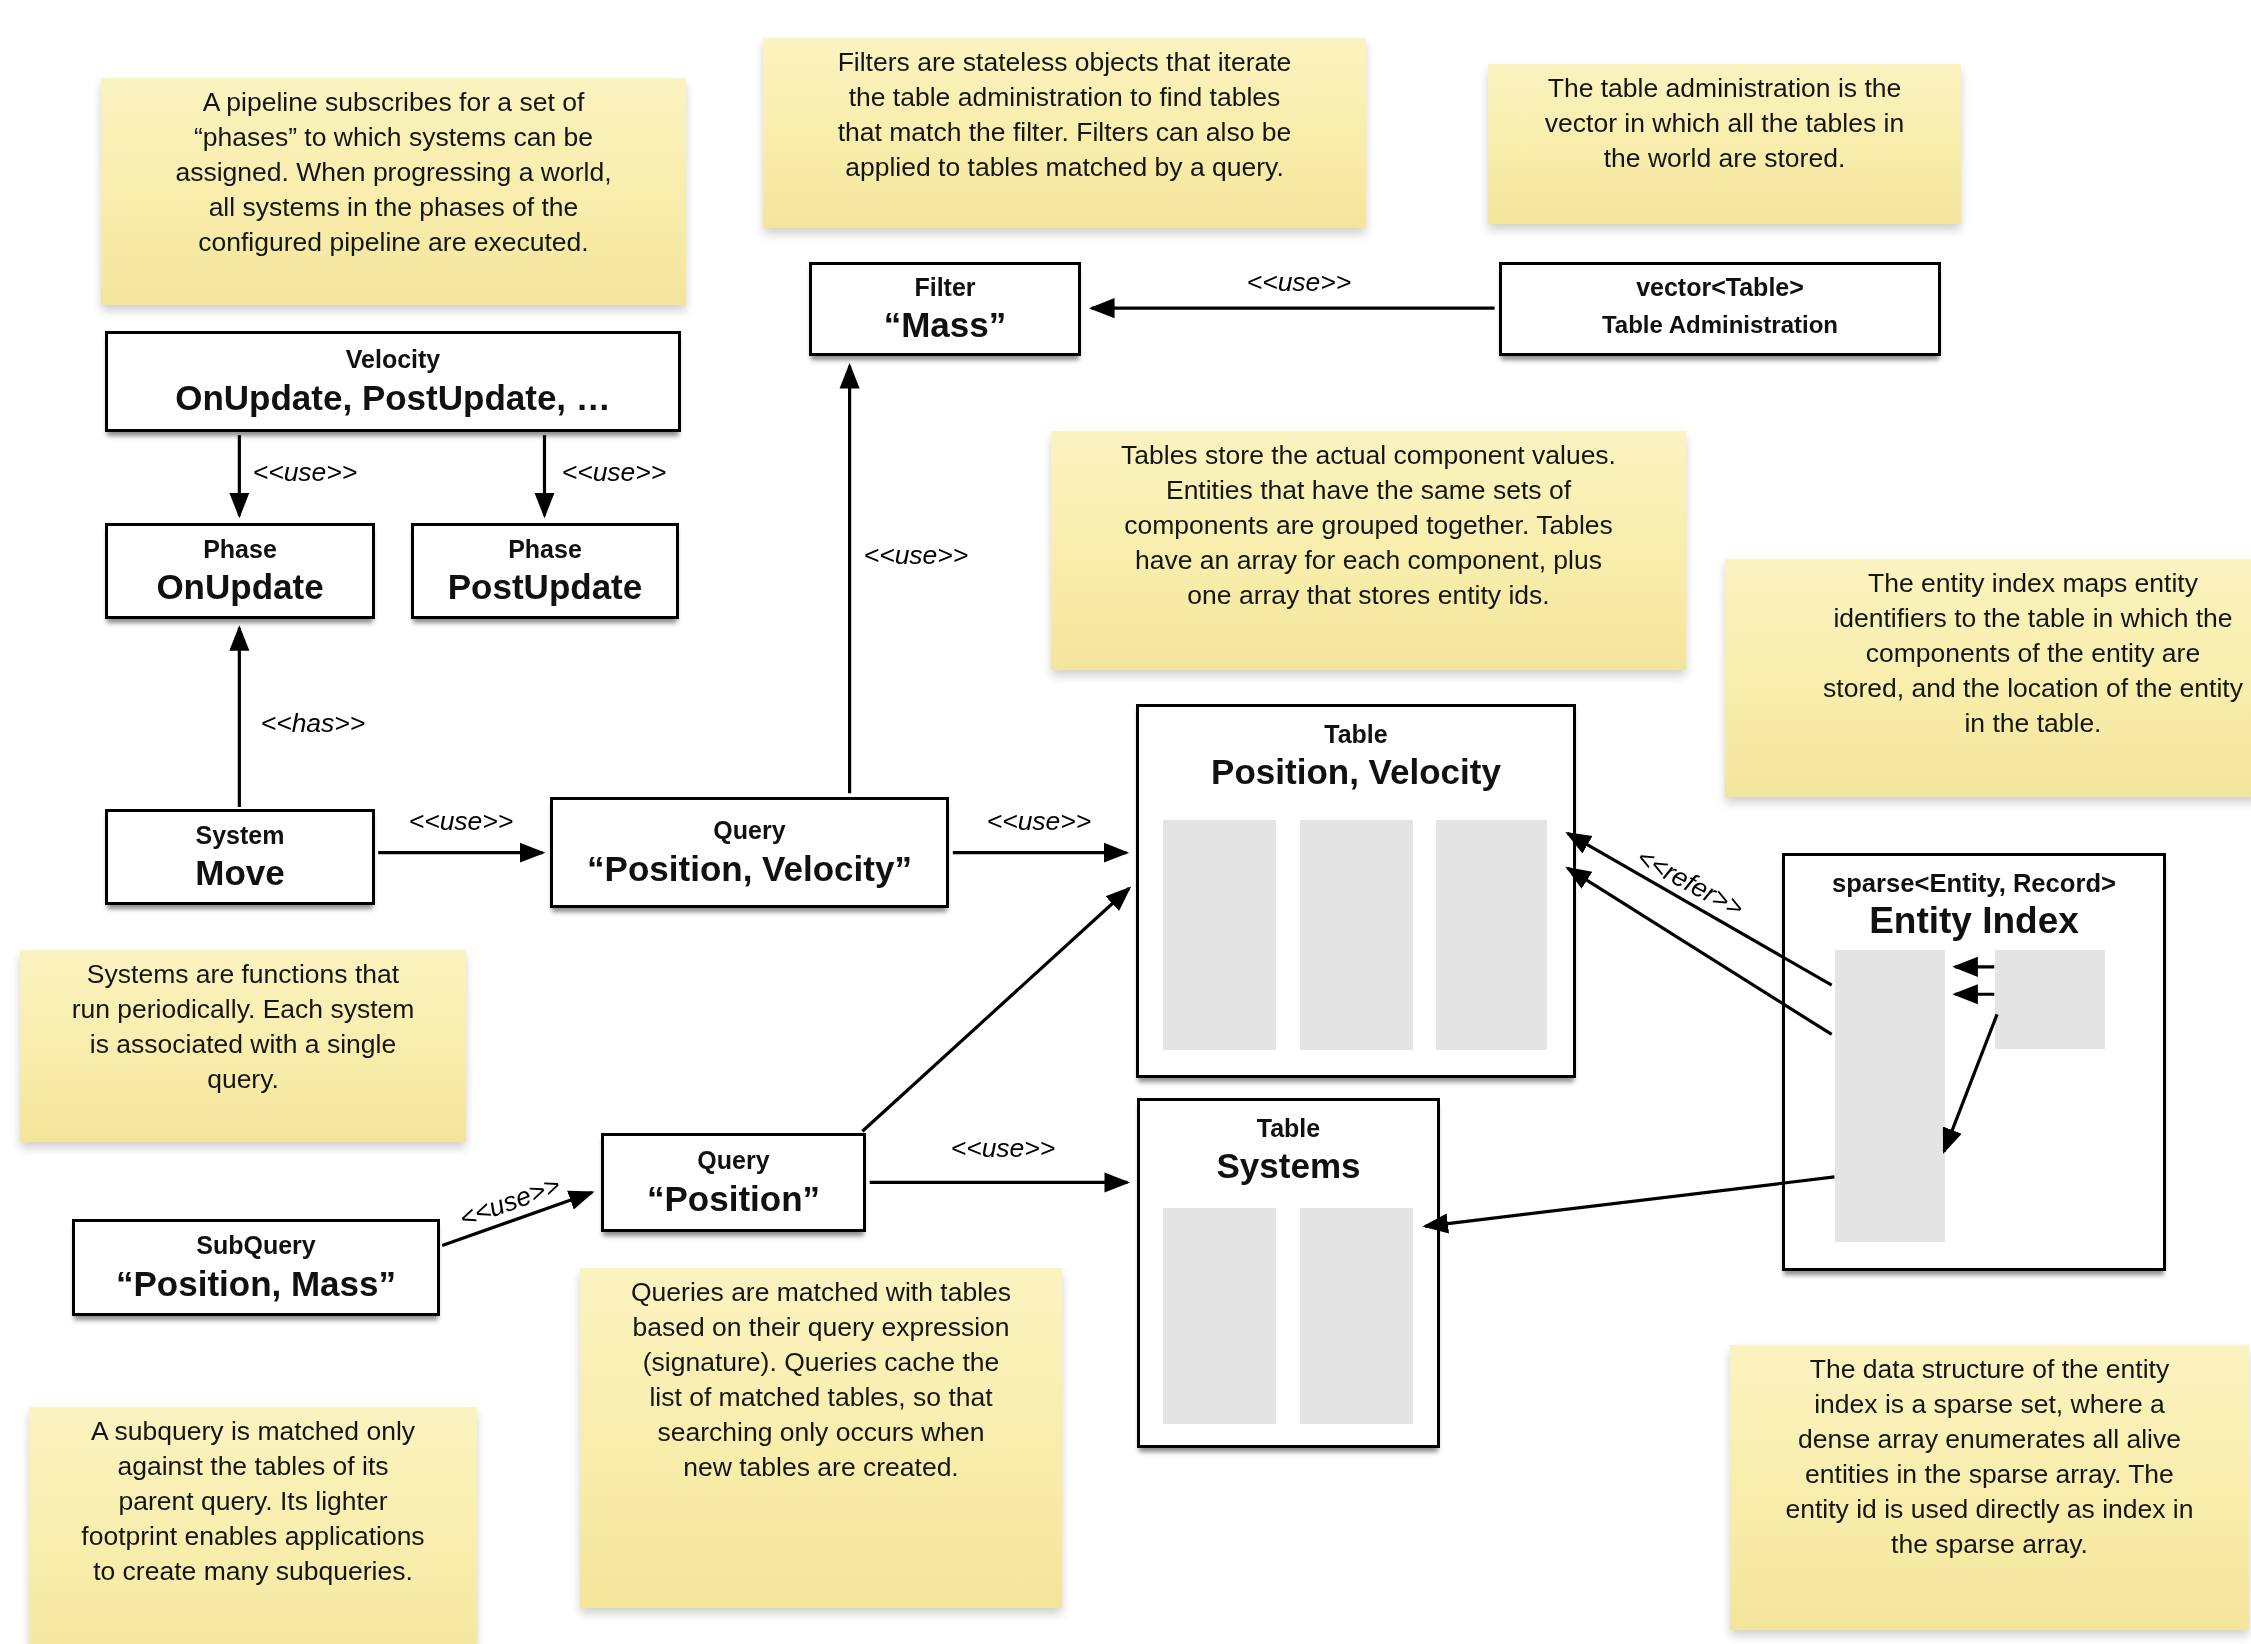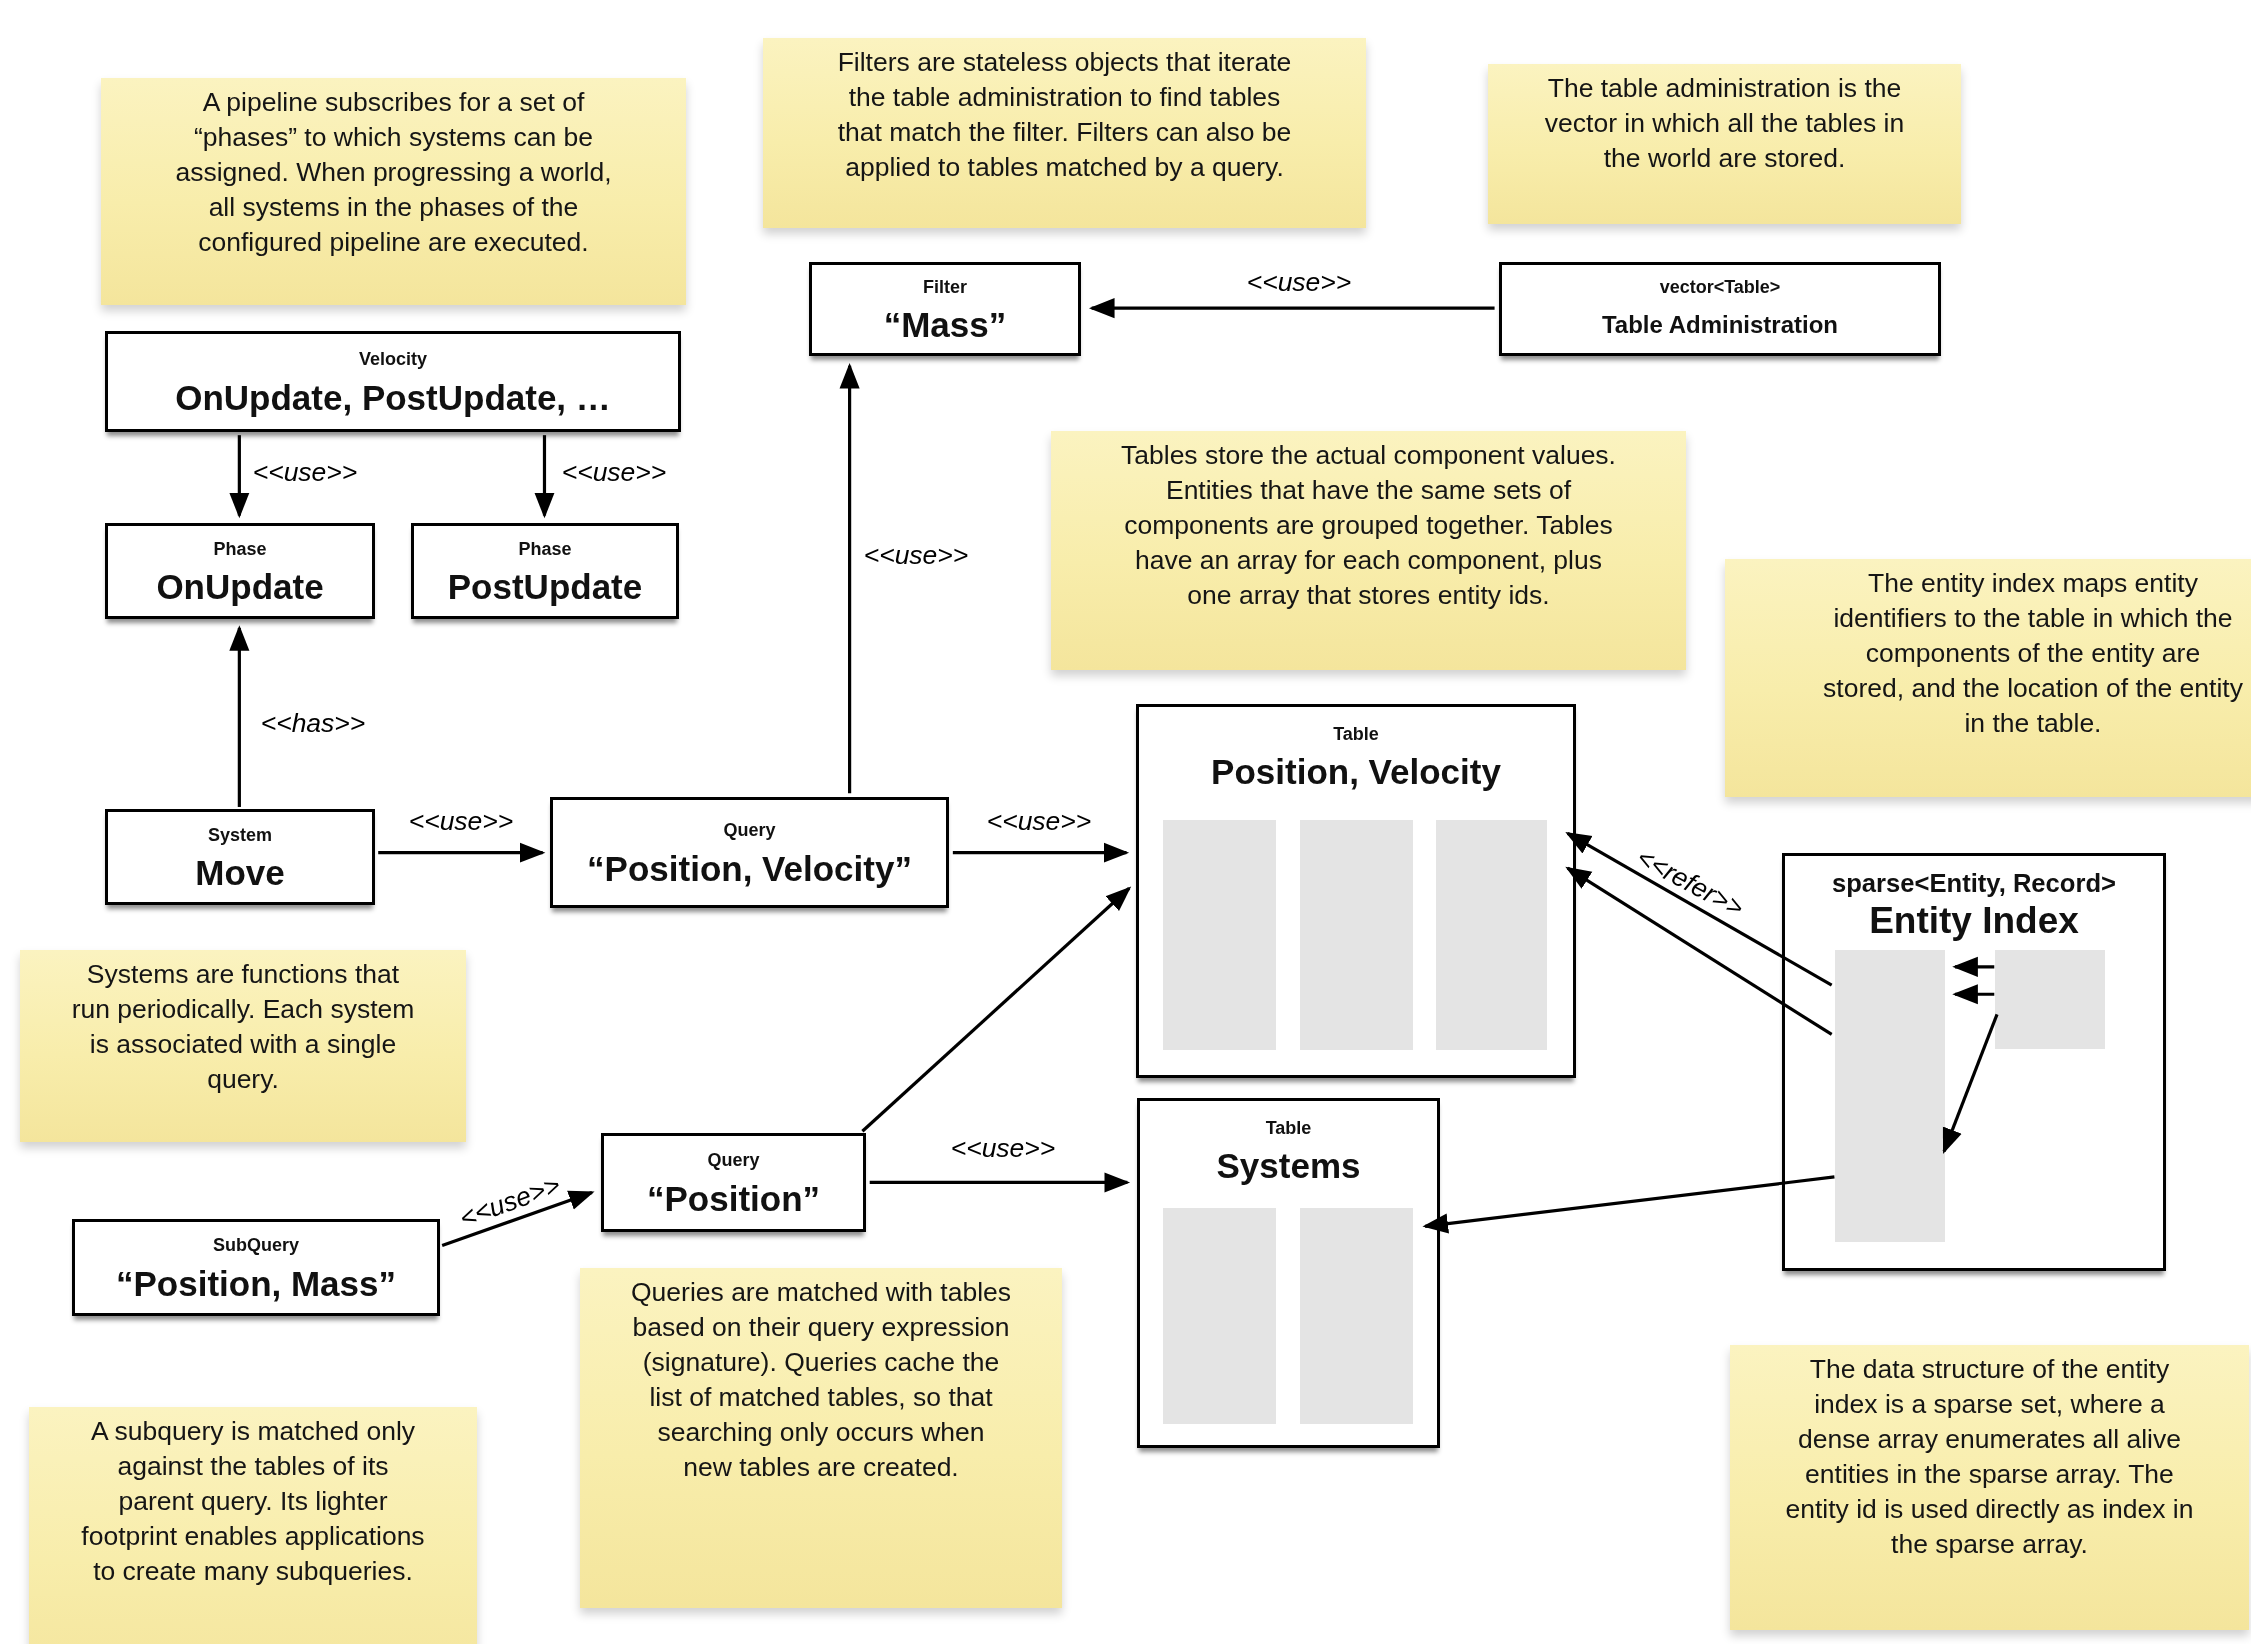--- a/index.html
+++ b/index.html
@@ -17,21 +17,21 @@
   }
   .note span{white-space:pre-line;}
   .uml-box{
     position:absolute;box-sizing:border-box;background:#ffffff;
     border:3.7px solid #000;
     box-shadow:0 5.5px 4.6px -1.8px rgba(0,0,0,0.45);
     display:flex;flex-direction:column;align-items:center;justify-content:center;
     text-align:center;gap:3.7px;
   }
   .uml-box.top-title{justify-content:flex-start;padding-top:12.8px;}
-  .stereotype{font-size:18px;font-weight:700;line-height:29px;}
+  .stereotype{font-size:25px;font-weight:700;line-height:29px;}
   .box-name{font-size:35px;font-weight:700;line-height:40px;}
   .gray-rect{position:absolute;background:#e4e4e4;}
   .edge-label{
     position:absolute;font-size:26.5px;font-style:italic;color:#000;
     transform:translate(-50%,-50%);white-space:nowrap;
   }
   .edge-label.rot-up{transform:translate(-50%,-50%) rotate(-20deg);}
   .edge-label.rot-down{transform:translate(-50%,-50%) rotate(28deg);}
   svg.wires{position:absolute;left:0;top:0;pointer-events:none;}
 </style>

